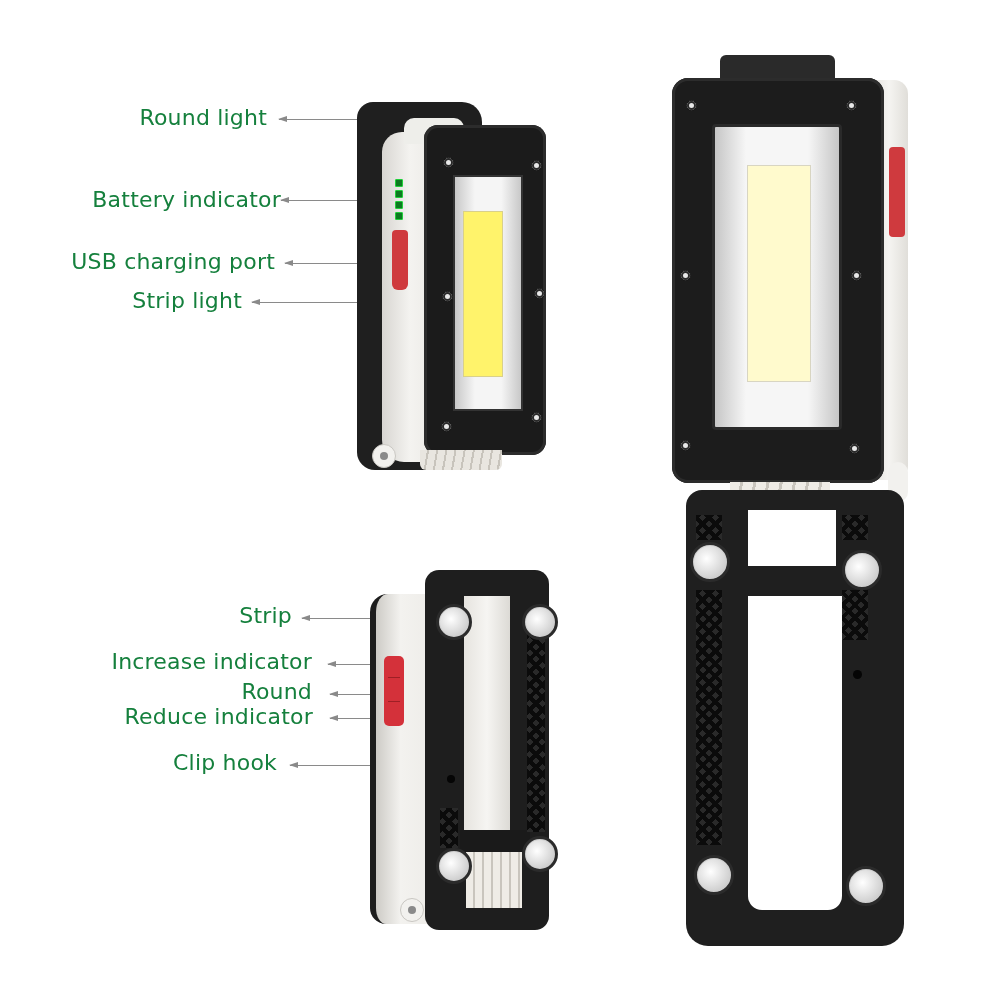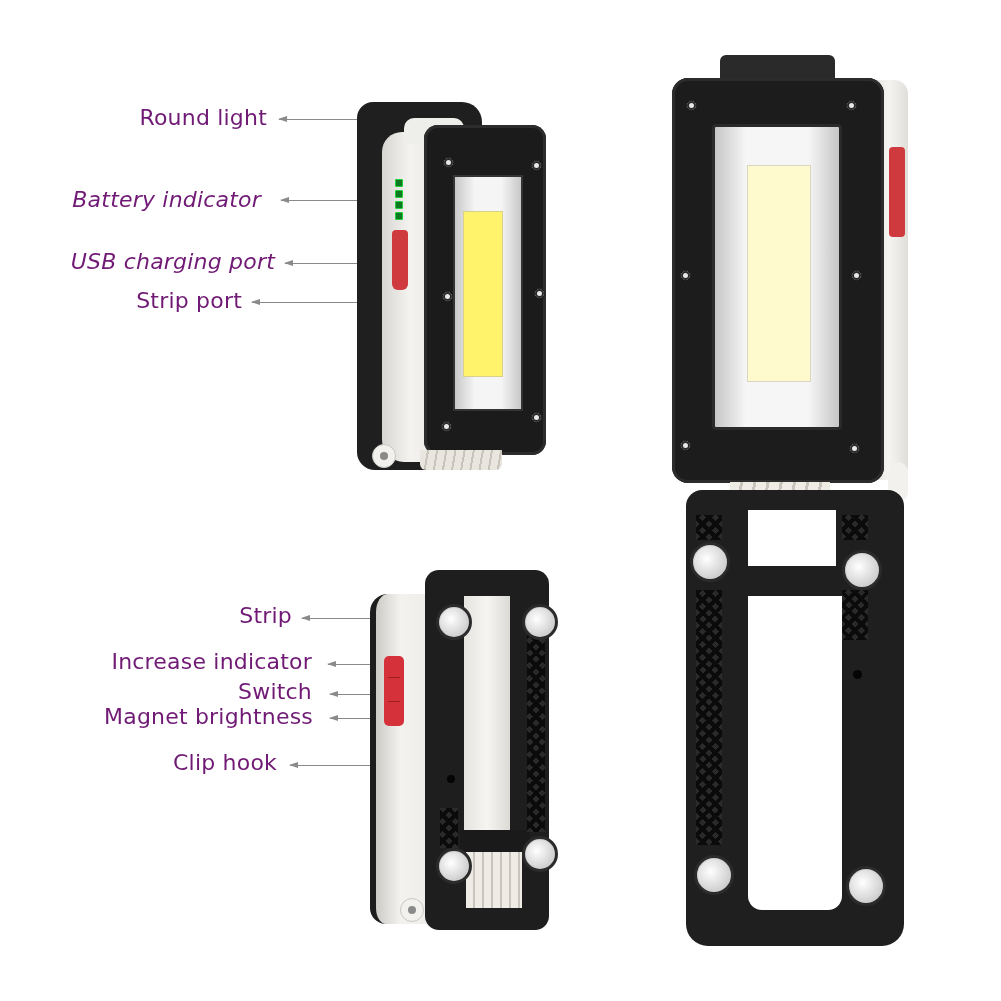--- a/index.html
+++ b/index.html
@@ -1,62 +1,62 @@
 <!DOCTYPE html>
 <html><head>
 <meta charset="utf-8">
 <style>
   html, body { margin: 0; padding: 0; background: #ffffff; }
   body { width: 1001px; height: 1001px; position: relative; overflow: hidden; font-family: "DejaVu Sans", sans-serif; }
-  .label { position: absolute; font-size: 22px; color: #701a75; white-space: nowrap; text-align: left; letter-spacing: 0.2px; }
+  .label { position: absolute; font-size: 22px; color: #15803d; white-space: nowrap; text-align: left; letter-spacing: 0.2px; }
   .leader { position: absolute; height: 1px; background: #8a8a8a; }
   .leader::before { content: ""; position: absolute; left: -1px; top: -3px; border-right: 9px solid #8a8a8a; border-top: 3.5px solid transparent; border-bottom: 3.5px solid transparent; }
   .abs { position: absolute; }
   .screw { position: absolute; width: 9px; height: 9px; border-radius: 50%; background: #e8e8e8; border: 1px solid #111; box-shadow: inset 0 0 0 2px #2a2a2a; }
   .magnet { position: absolute; width: 30px; height: 30px; border-radius: 50%; background: radial-gradient(circle at 40% 40%, #ffffff, #cfcfcf 70%, #9a9a9a); border: 3px solid #2b2b2b; box-shadow: 0 0 0 1px #cfcfcf inset; }
   .lattice { position: absolute; background-color: #2a2a2a;
     background-image:
       repeating-linear-gradient(45deg, transparent 0 5px, #0b0b0b 5px 9px),
       repeating-linear-gradient(-45deg, transparent 0 5px, #0b0b0b 5px 9px); }
   .led { position: absolute; width: 6px; height: 6px; border: 1.5px solid #1fd13a; background: #0d7a20; border-radius: 1px; }
 </style>
 </head>
 <body>
 
 <div>
   <span class="label" style="right:734px; top:105px;">Round light</span>
   <div class="leader" style="left:279px; top:119px; width:200px;"></div>
 </div>
 <div>
-  <span class="label" style="right:740px; top:187px;font-style:italic;">Battery indicator</span>
+  <span class="label" style="right:720px; top:187px;">Battery indicator</span>
   <div class="leader" style="left:281px; top:200px; width:110px;"></div>
 </div>
 <div>
-  <span class="label" style="right:726px; top:249px;font-style:italic;">USB charging port</span>
+  <span class="label" style="right:726px; top:249px;">USB charging port</span>
   <div class="leader" style="left:285px; top:263px; width:110px;"></div>
 </div>
 <div>
-  <span class="label" style="right:759px; top:288px;">Strip port</span>
+  <span class="label" style="right:759px; top:288px;">Strip light</span>
   <div class="leader" style="left:252px; top:302px; width:225px;"></div>
 </div>
 
 <div>
   <span class="label" style="right:709px; top:603px;">Strip</span>
   <div class="leader" style="left:302px; top:618px; width:145px;"></div>
 </div>
 <div>
   <span class="label" style="right:689px; top:649px;">Increase indicator</span>
   <div class="leader" style="left:328px; top:664px; width:68px;"></div>
 </div>
 <div>
-  <span class="label" style="right:689px; top:679px;">Switch</span>
+  <span class="label" style="right:689px; top:679px;">Round</span>
   <div class="leader" style="left:330px; top:694px; width:66px;"></div>
 </div>
 <div>
-  <span class="label" style="right:688px; top:704px;">Magnet brightness</span>
+  <span class="label" style="right:688px; top:704px;">Reduce indicator</span>
   <div class="leader" style="left:330px; top:718px; width:66px;"></div>
 </div>
 <div>
   <span class="label" style="right:724px; top:750px;">Clip hook</span>
   <div class="leader" style="left:290px; top:765px; width:158px;"></div>
 </div>
 
 <div>
 
   <div class="abs" style="left:357px; top:102px; width:125px; height:368px; background:#1f1f1f; border-radius:16px 20px 12px 18px;"></div>

